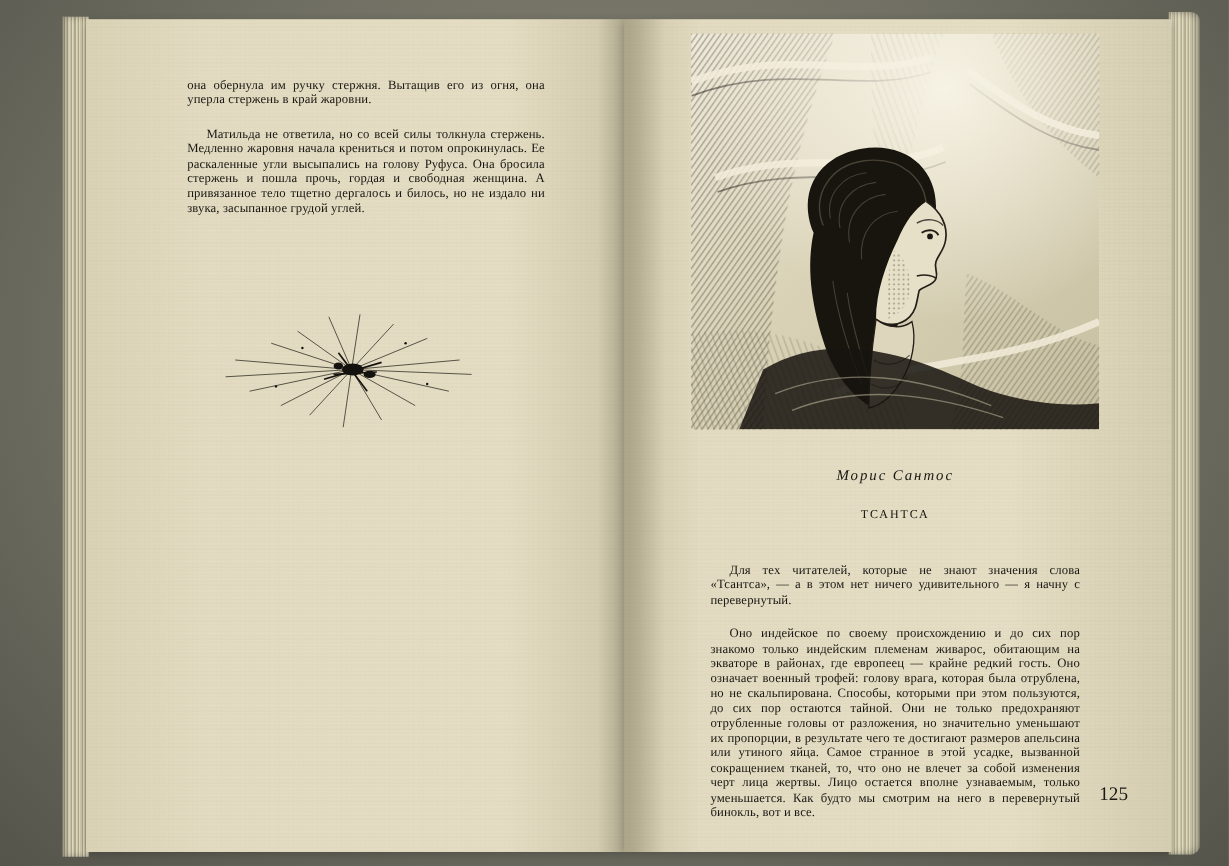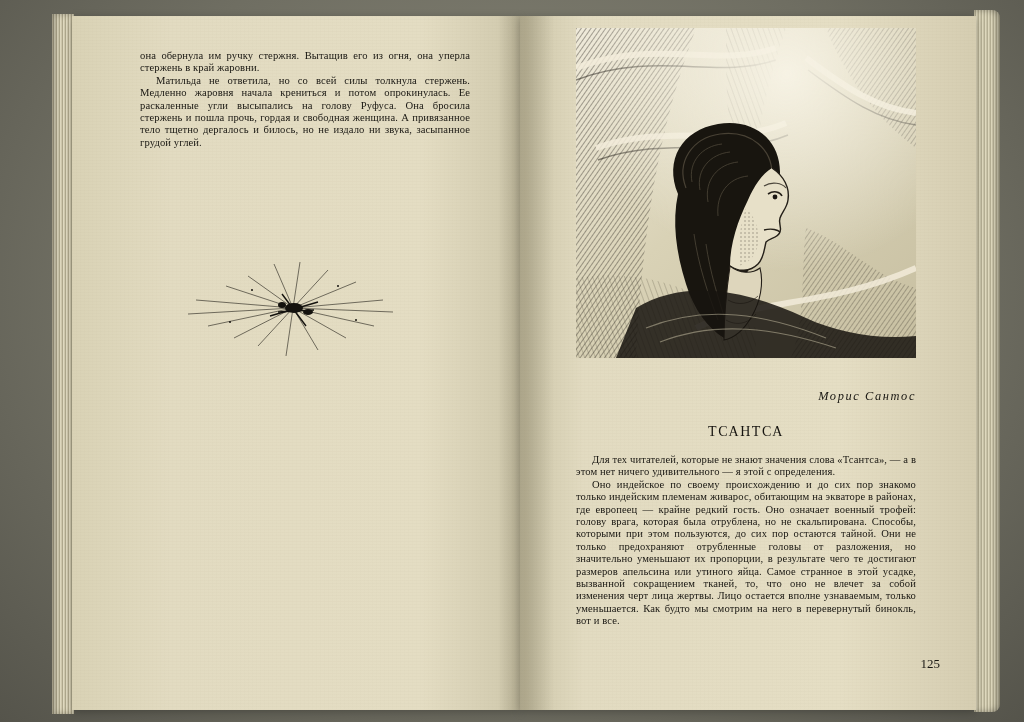--- a/index.html
+++ b/index.html
@@ -113,21 +113,21 @@
 
   
   .textcol {
     position: absolute;
     color: #191712;
     font-size: 10.6px;
     line-height: 12.4px;
     text-align: justify;
     letter-spacing: .1px;
   }
-  .textcol p { margin: 0; }
+  .textcol p { margin: 16px; }
   .indent { text-indent: 16px; }
   .dash-line { text-indent: 16px; }
 
   #left-text {
     left: 112px;
     top: 44px;
     width: 330px;
   }
 
   #right-text {
@@ -135,44 +135,44 @@
     top: 448px;
     width: 340px;
   }
 
   
   #author {
     position: absolute;
     left: 548px;
     top: 383px;
     width: 340px;
-    text-align: right;
+    text-align: center;
     font-style: italic;
     font-size: 12.4px;
     letter-spacing: 1.6px;
     color: #1a1813;
   }
   
   #story-title {
     position: absolute;
     left: 548px;
     top: 418px;
     width: 340px;
     text-align: center;
-    font-size: 14px;
+    font-size: 10px;
     letter-spacing: 1.6px;
     color: #15130f;
   }
 
   
   #page-number {
     position: absolute;
     right: 60px;
     bottom: 44px;
-    font-size: 13px;
+    font-size: 16px;
     color: #1a1813;
   }
 
   
   #illustration-right {
     position: absolute;
     left: 548px;
     top: 22px;
     width: 340px;
     height: 330px;
@@ -343,19 +343,19 @@
           <path d="M70 300 C130 276 190 286 250 310"></path>
           <path d="M84 314 C140 292 200 300 260 320"></path>
         </g>
       </svg>
     </div>
 
     <div id="author">Морис Сантос</div>
     <div id="story-title">ТСАНТСА</div>
 
     <div class="textcol" id="right-text">
-      <p class="indent">Для тех читателей, которые не знают значения слова «Тсантса», — а в этом нет ничего удивительного — я этой с определения.</p>
+      <p class="indent">Для тех читателей, которые не знают значения слова «Тсантса», — а в этом нет ничего удивительного — я начну с перевернутый.</p>
       <p class="indent">Оно индейское по своему происхождению и до сих пор знакомо только индейским племенам живарос, обитающим на экваторе в районах, где европеец — крайне редкий гость. Оно означает военный трофей: голову врага, которая была отрублена, но не скальпирована. Способы, которыми при этом пользуются, до сих пор остаются тайной. Они не только предохраняют отрубленные головы от разложения, но значительно уменьшают их пропорции, в результате чего те достигают размеров апельсина или утиного яйца. Самое странное в этой усадке, вызванной сокращением тканей, то, что оно не влечет за собой изменения черт лица жертвы. Лицо остается вполне узнаваемым, только уменьшается. Как будто мы смотрим на него в перевернутый бинокль, вот и все.</p>
     </div>
 
     <div id="page-number">125</div>
   </div>
 </div>
 
 </body></html>

